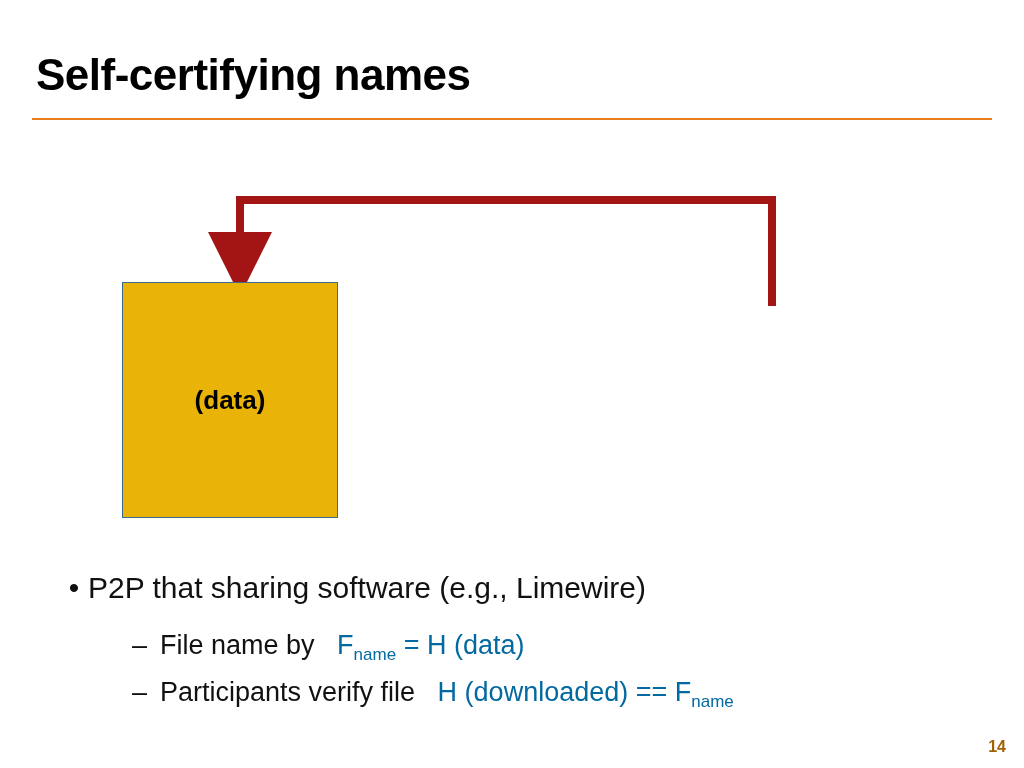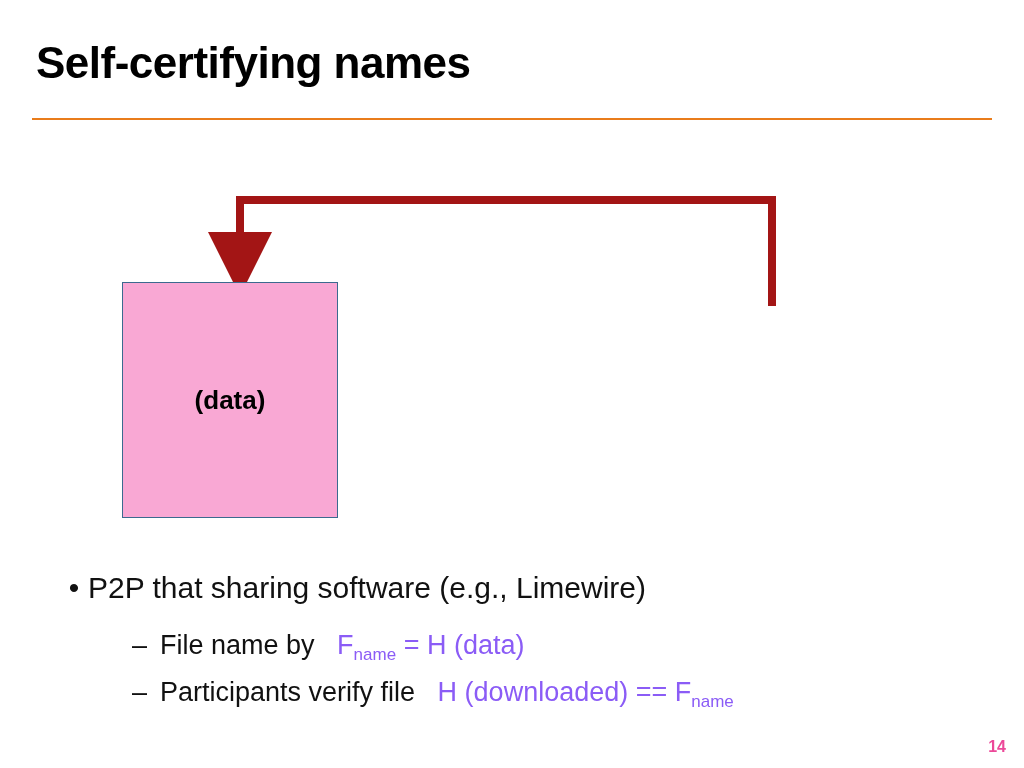--- a/index.html
+++ b/index.html
@@ -13,21 +13,21 @@
     overflow: hidden;
   }
   .slide {
     position: relative;
     width: 1024px;
     height: 768px;
   }
   .title {
     position: absolute;
     left: 36px;
-    top: 38px;
+    top: 50px;
     font-size: 44px;
     font-weight: 800;
     letter-spacing: -0.5px;
   }
   .rule {
     position: absolute;
     left: 32px;
     top: 118px;
     width: 960px;
     height: 0;
@@ -39,21 +39,21 @@
     top: 0;
     width: 1024px;
     height: 768px;
   }
   .data-box {
     position: absolute;
     left: 122px;
     top: 282px;
     width: 216px;
     height: 236px;
-    background: #f9a8d4;
+    background: #eab308;
     border: 1.5px solid #3b6a8f;
     box-sizing: border-box;
     display: flex;
     align-items: center;
     justify-content: center;
   }
   .data-box span {
     font-size: 26px;
     font-weight: 700;
   }
@@ -108,29 +108,29 @@
     line-height: 1.7;
   }
   .subbul .row {
     display: flex;
     align-items: baseline;
   }
   .subbul .dash {
     display: inline-block;
     width: 28px;
   }
-  .blue { color: #8b5cf6; text-align: right; }
+  .blue { color: #0369a1; text-align: right; }
   .blue .sub { font-size: 17px; vertical-align: sub; }
   .pagenum {
     position: absolute;
     right: 18px;
     bottom: 12px;
     font-size: 16px;
     font-weight: 700;
-    color: #ec4899;
+    color: #a16207;
   }
 </style>
 </head>
 <body>
 
 <div class="slide">
 
   <div class="title">Self-certifying names</div>
   <div class="rule"></div>
 

